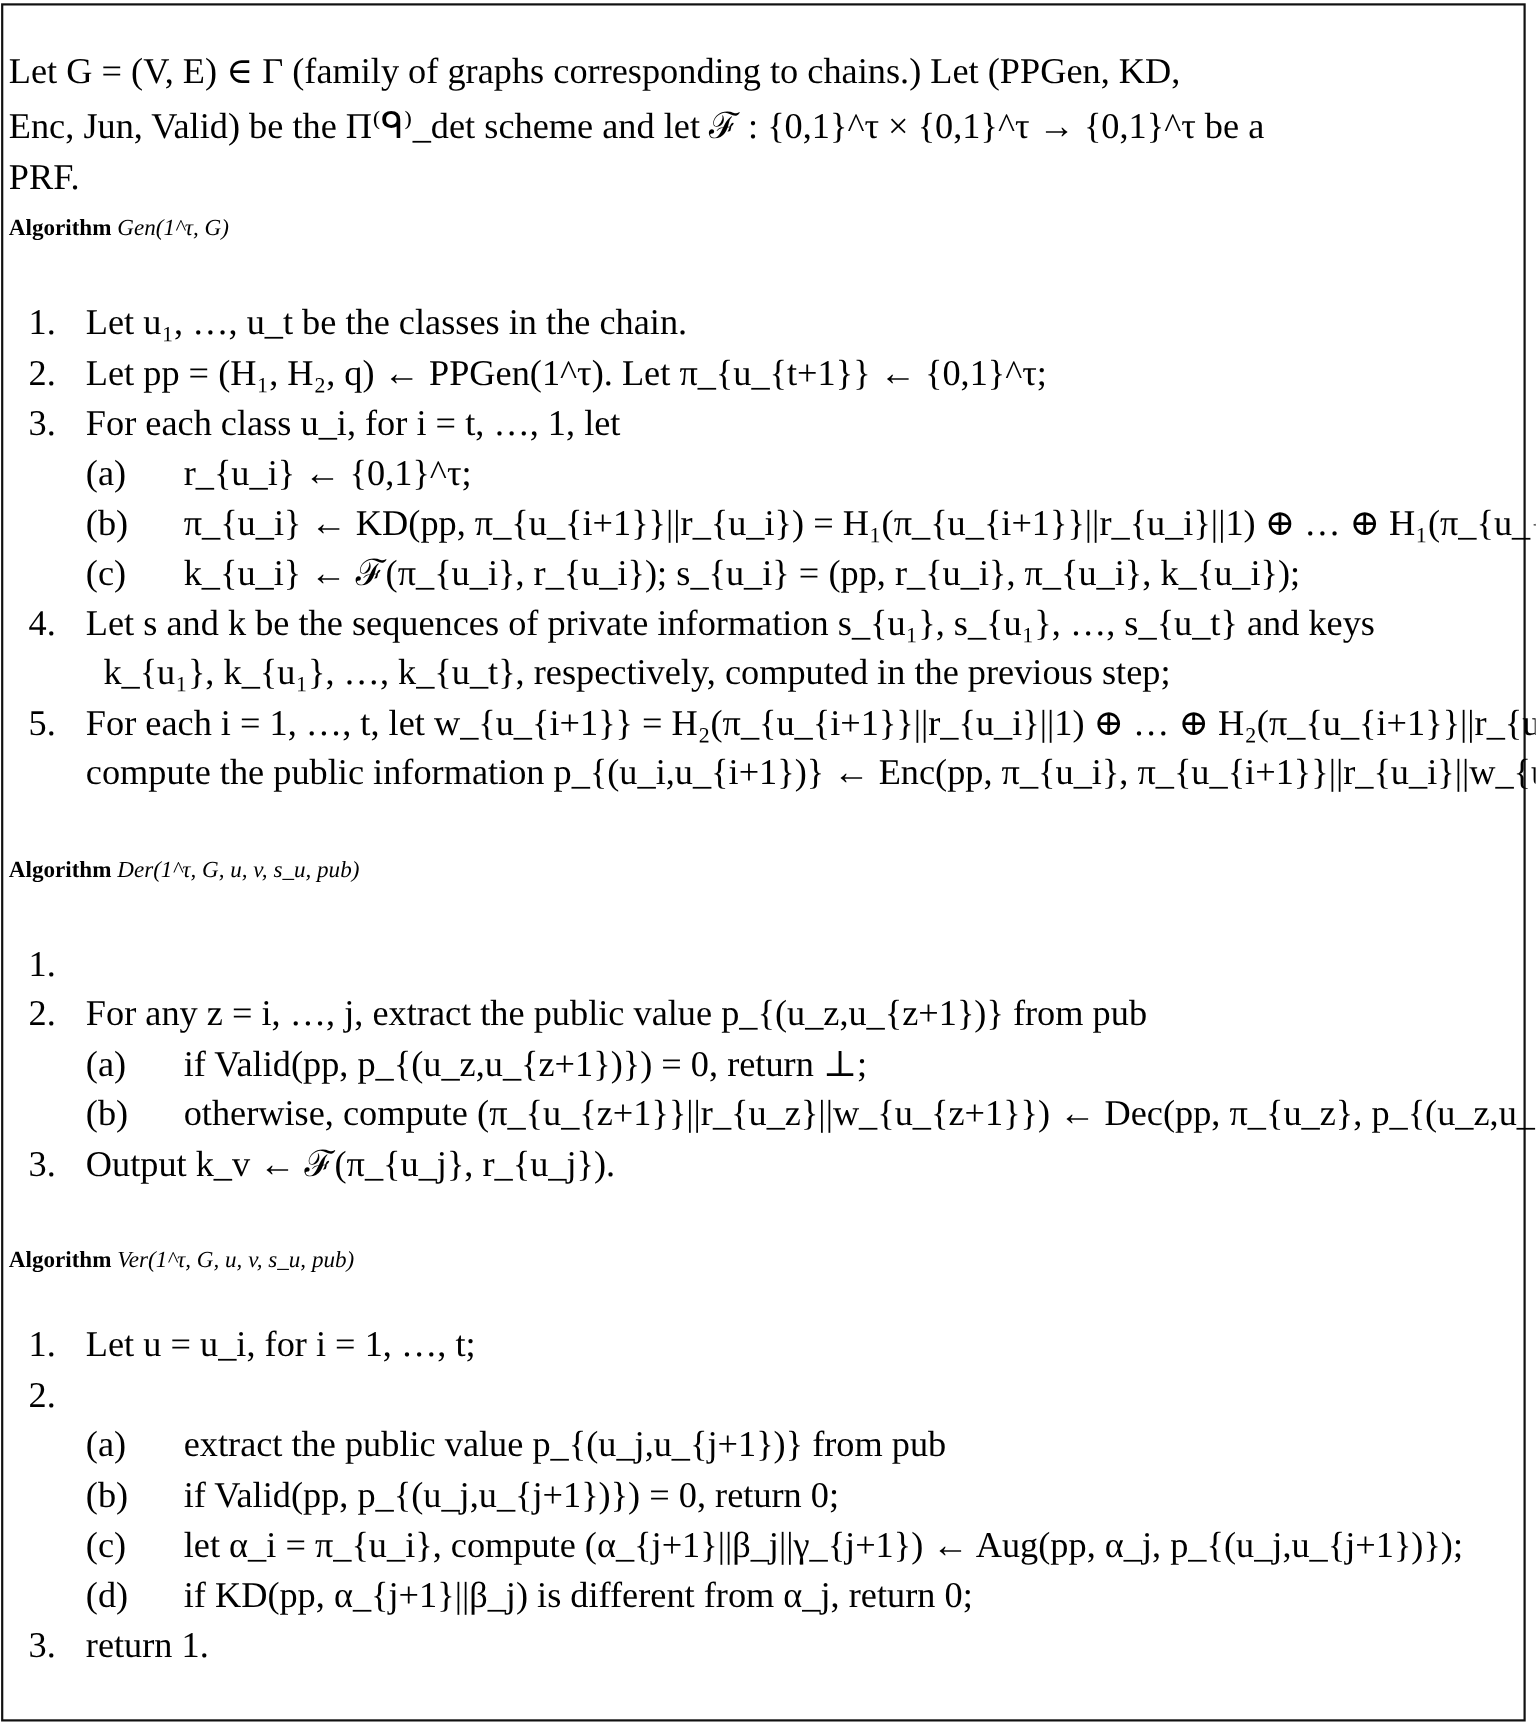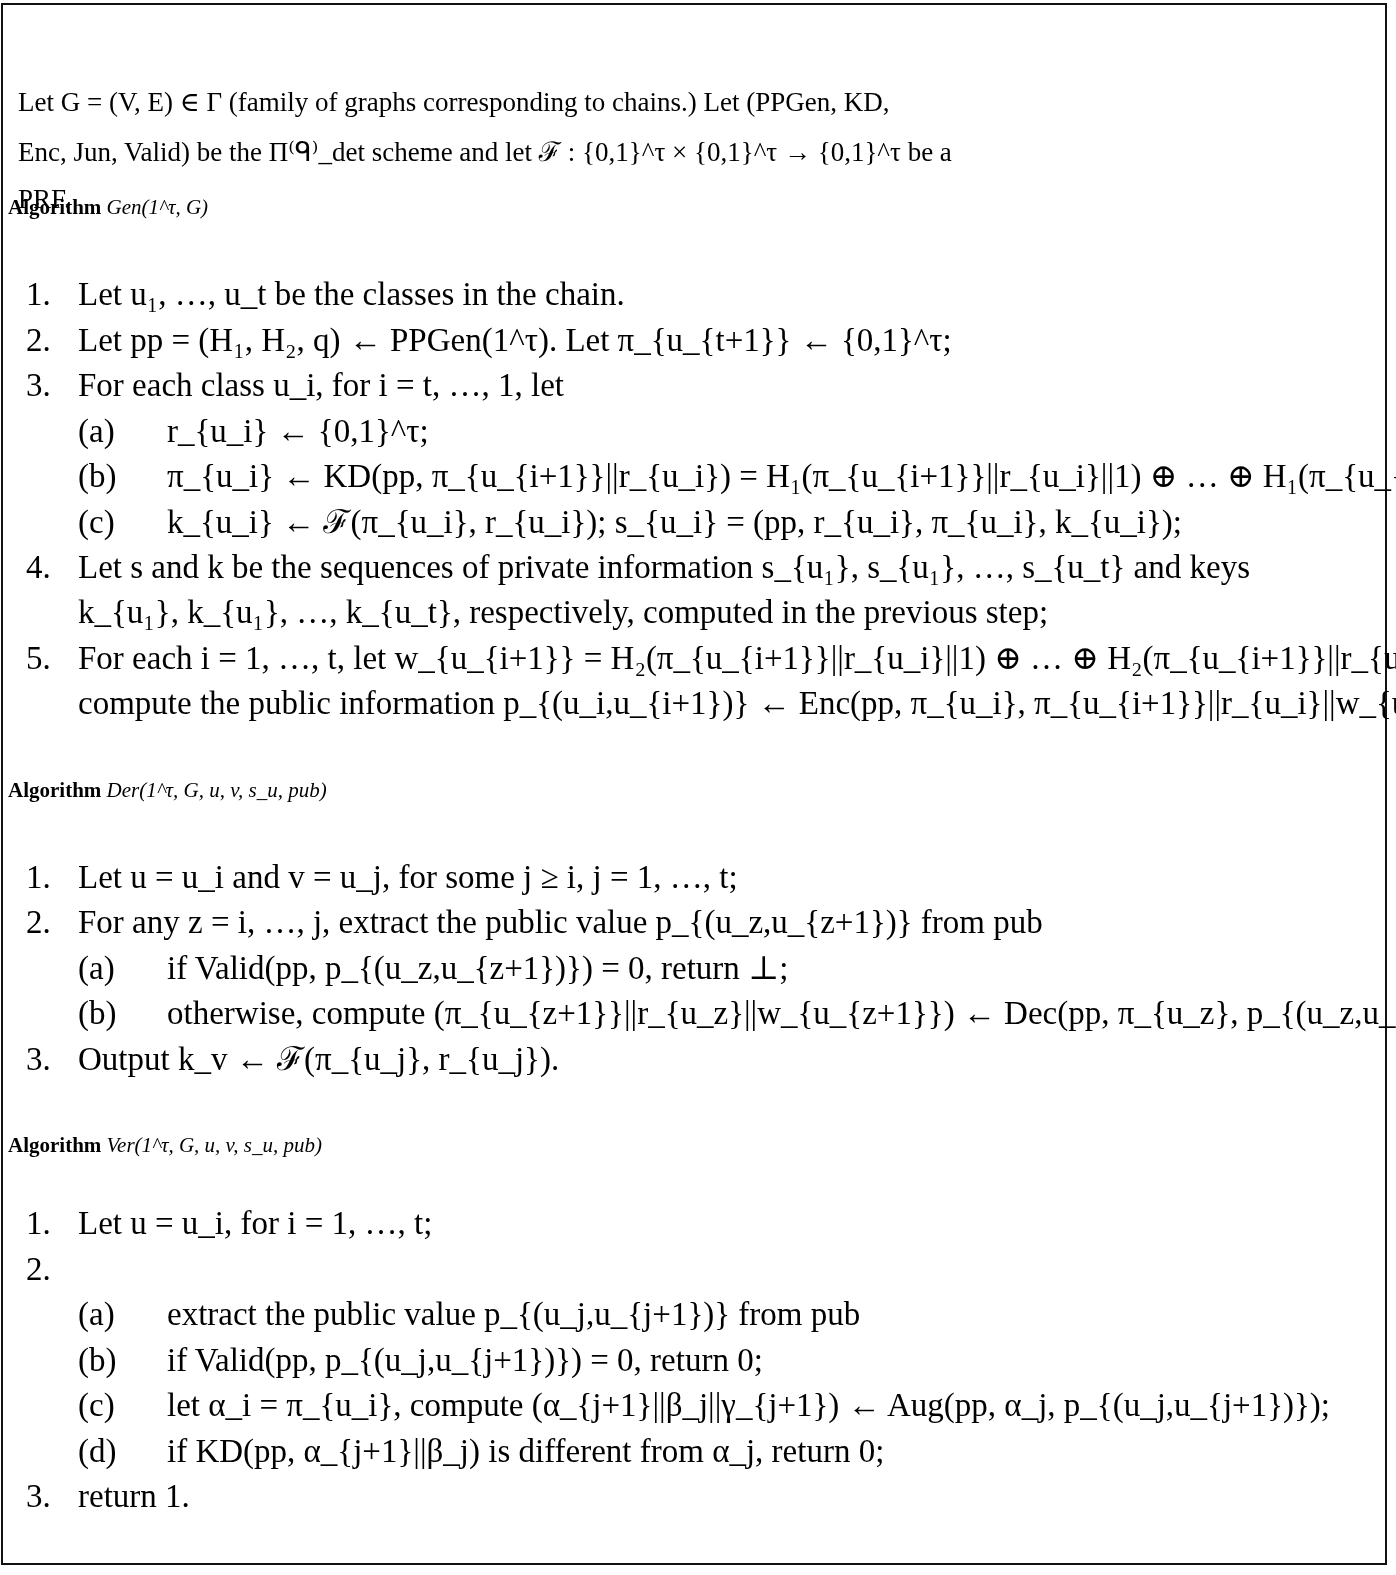--- a/index.html
+++ b/index.html
@@ -1,21 +1,21 @@
 <!DOCTYPE html>
 <html><head>
 <meta charset="utf-8">
 <style>
   html, body { margin: 0; padding: 0; background: #ffffff; }
   body { width: 1396px; height: 1575px; position: relative; overflow: hidden;
          font-family: "DejaVu Serif", "Liberation Serif", serif; color: #000; }
   .frame { position: absolute; left: 1px; top: 3px; width: 1386px; height: 1562px;
            border: 2px solid #111; box-sizing: border-box; }
-  .line { position: absolute; left: 18px; white-space: nowrap; font-size: 27px;
-          font-family: "Liberation Serif", "DejaVu Serif", serif; line-height: 40px; margin-top: 37px; }
+  .line { position: absolute; left: 8px; white-space: nowrap; font-size: 33px;
+          font-family: "Liberation Serif", "DejaVu Serif", serif; line-height: 40px; }
   .item { position: absolute; white-space: nowrap; font-size: 33px;
           font-family: "Liberation Serif", "DejaVu Serif", serif; line-height: 40px; }
   .num { position: absolute; left: 26px; }
   .sub-lbl { position: absolute; left: 78px; }
   .txt-l1 { position: absolute; left: 78px; }
   .txt-l2 { position: absolute; left: 146px; margin-left: 21px; }
   .algo-head { position: absolute; left: 8px; white-space: nowrap; font-size: 21px;
                font-family: "Liberation Serif", "DejaVu Serif", serif; line-height: 40px; }
   .algo-head .kw { font-weight: bold; }
   .algo-head .sig { font-style: italic; }
@@ -55,39 +55,38 @@
   <span class="txt-l2">π_{u_i} ← KD(pp, π_{u_{i+1}}||r_{u_i}) = H₁(π_{u_{i+1}}||r_{u_i}||1) ⊕ … ⊕ H₁(π_{u_{i+1}}||r_{u_i}||t+1)</span>
 </div>
 <div class="item" style="top:502px;left:0;width:1396px;height:40px">
   <span class="sub-lbl">(c)</span>
   <span class="txt-l2">k_{u_i} ← ℱ(π_{u_i}, r_{u_i}); s_{u_i} = (pp, r_{u_i}, π_{u_i}, k_{u_i});</span>
 </div>
 <div class="item" style="top:547px;left:0;width:1396px;height:40px">
   <span class="num">4.</span>
   <span class="txt-l1">Let s and k be the sequences of private information s_{u₁}, s_{u₁}, …, s_{u_t} and keys</span>
 </div>
-<div class="item" style="top:592px;left:0;width:1236px;height:40px">
+<div class="item" style="top:592px;left:16px;width:1236px;height:40px">
   <span class="txt-l1">k_{u₁}, k_{u₁}, …, k_{u_t}, respectively, computed in the previous step;</span>
 </div>
 <div class="item" style="top:638px;left:0;width:1396px;height:40px">
   <span class="num">5.</span>
   <span class="txt-l1">For each i = 1, …, t, let w_{u_{i+1}} = H₂(π_{u_{i+1}}||r_{u_i}||1) ⊕ … ⊕ H₂(π_{u_{i+1}}||r_{u_i}||t+1),</span>
 </div>
 <div class="item" style="top:683px;left:0;width:1396px;height:40px">
   <span class="txt-l1">compute the public information p_{(u_i,u_{i+1})} ← Enc(pp, π_{u_i}, π_{u_{i+1}}||r_{u_i}||w_{u_{i+1}}).</span>
 </div>
 
 <div class="algo-head" style="top:770px">
   <span class="kw">Algorithm</span>
   <span class="sig">Der(1^τ, G, u, v, s_u, pub)</span>
 </div>
 
 <div class="item" style="top:857px;left:0;width:1396px;height:40px">
   <span class="num">1.</span>
-  <span class="txt-l1">Let u = u_i and v = u_j, for some j ≥ i, j = 1, …, t;</span>
 </div>
 <div class="item" style="top:902px;left:0;width:1396px;height:40px">
   <span class="num">2.</span>
   <span class="txt-l1">For any z = i, …, j, extract the public value p_{(u_z,u_{z+1})} from pub</span>
 </div>
 <div class="item" style="top:948px;left:0;width:1396px;height:40px">
   <span class="sub-lbl">(a)</span>
   <span class="txt-l2">if Valid(pp, p_{(u_z,u_{z+1})}) = 0, return ⊥;</span>
 </div>
 <div class="item" style="top:993px;left:0;width:1396px;height:40px">

